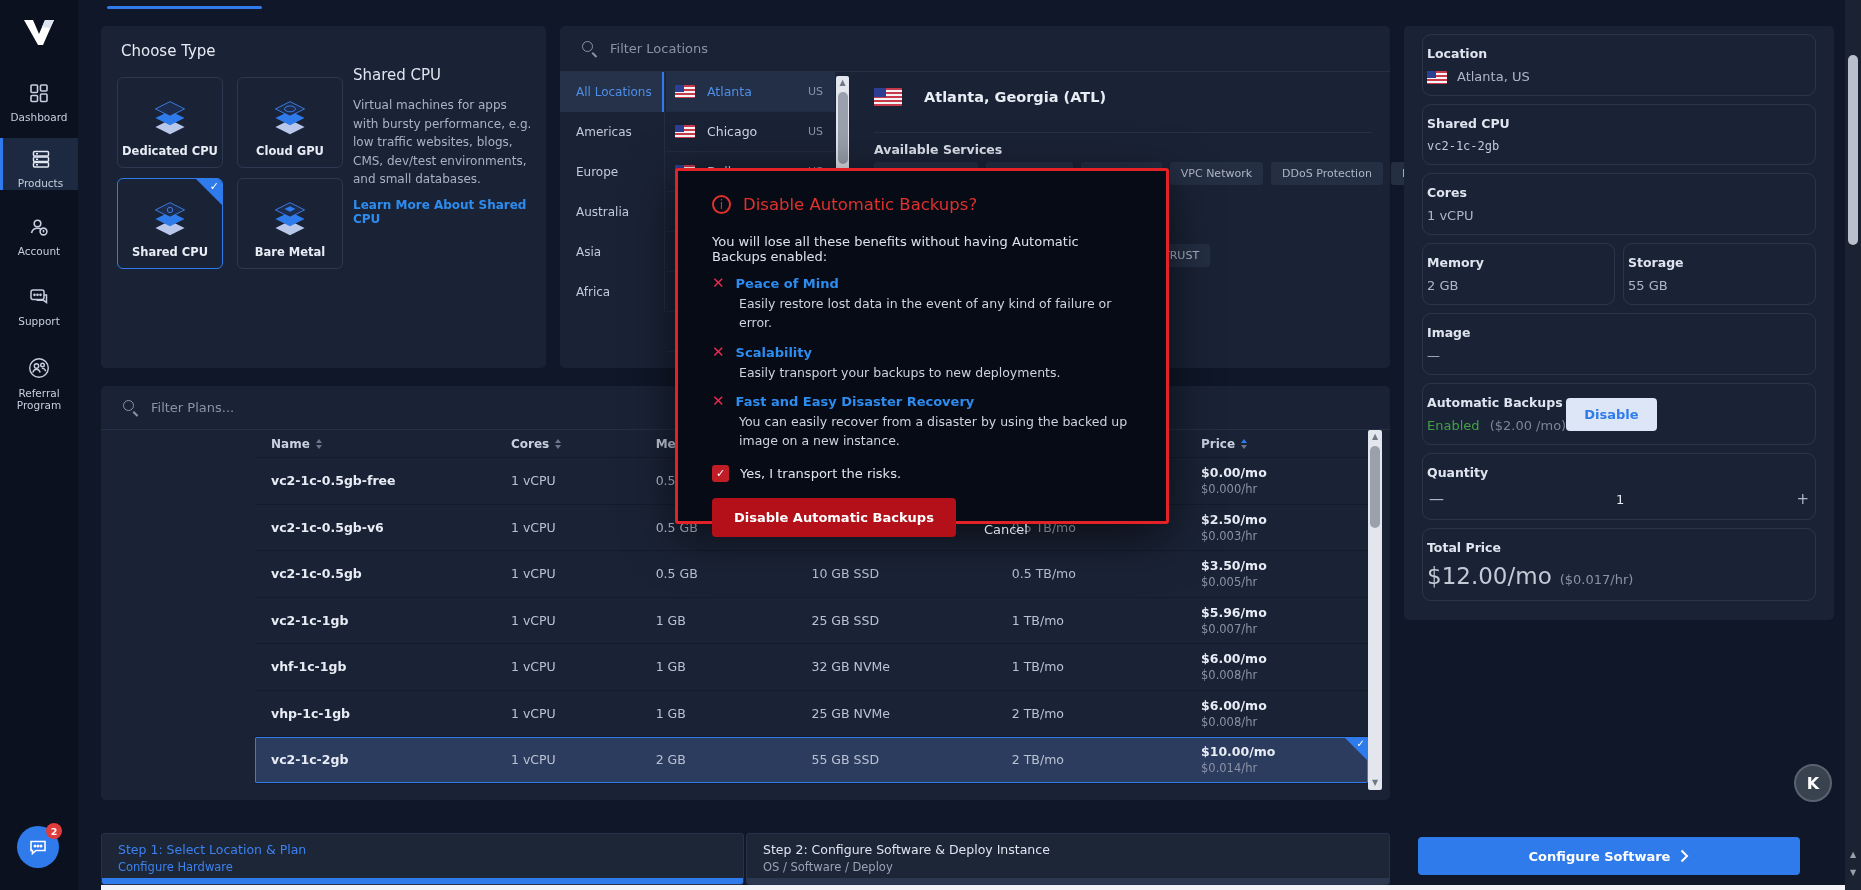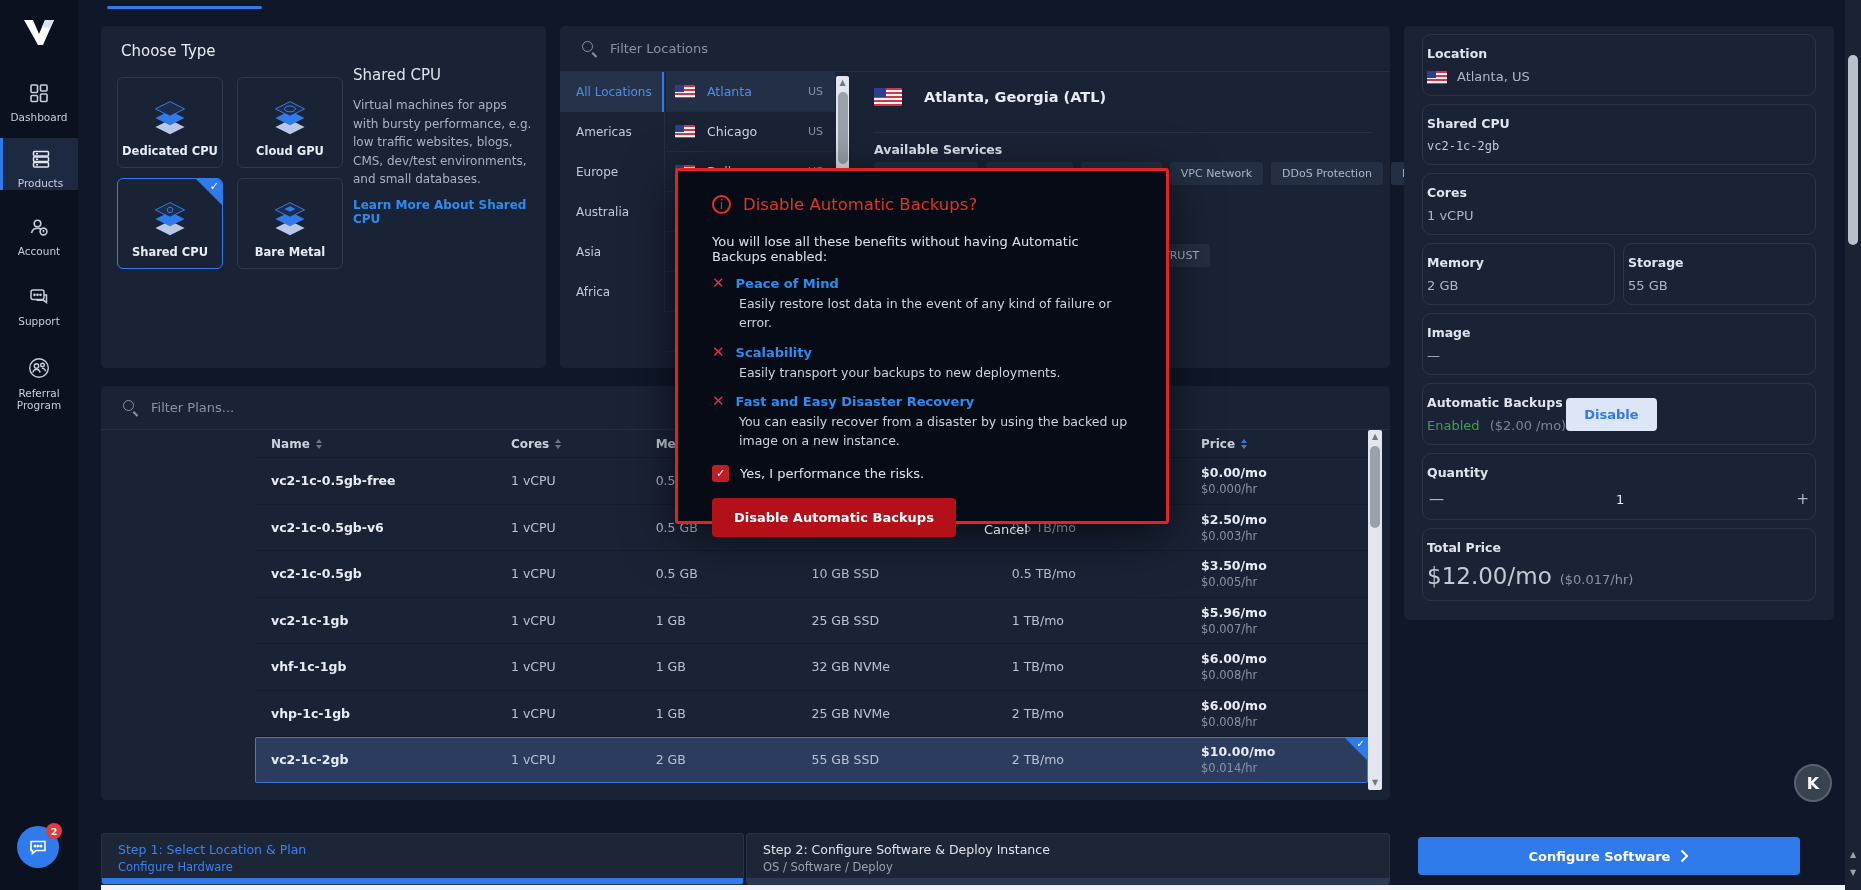--- a/index.html
+++ b/index.html
@@ -608,19 +608,19 @@
   <div class="benefit">
     <div class="b-head">
         <span class="x-icon">✕</span>
       <span class="b-title">Fast and Easy Disaster Recovery</span>
       </div>
     <div class="b-desc">You can easily recover from a disaster by using the backed up image on a new instance.</div>
   </div>
 
   <div class="chk-row">
     <span class="chk">✓</span>
-    <span>Yes, I performance the risks.</span>
+    <span>Yes, I transport the risks.</span>
   </div>
   <div class="m-btns">
     <button class="btn-danger">Disable Automatic Backups</button>
     <button class="btn-cancel">Cancel</button>
   </div>
 </div>
 
 </body></html>

